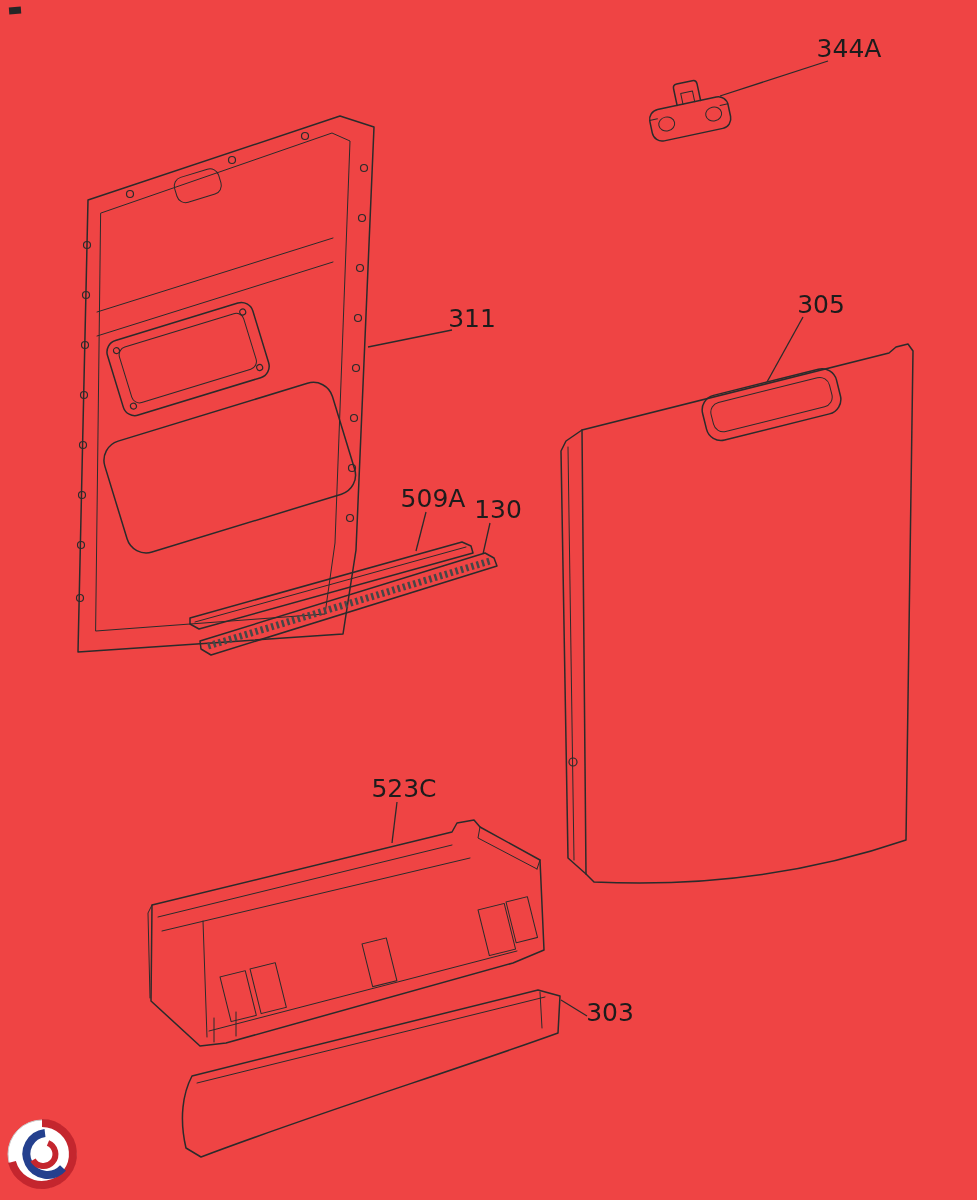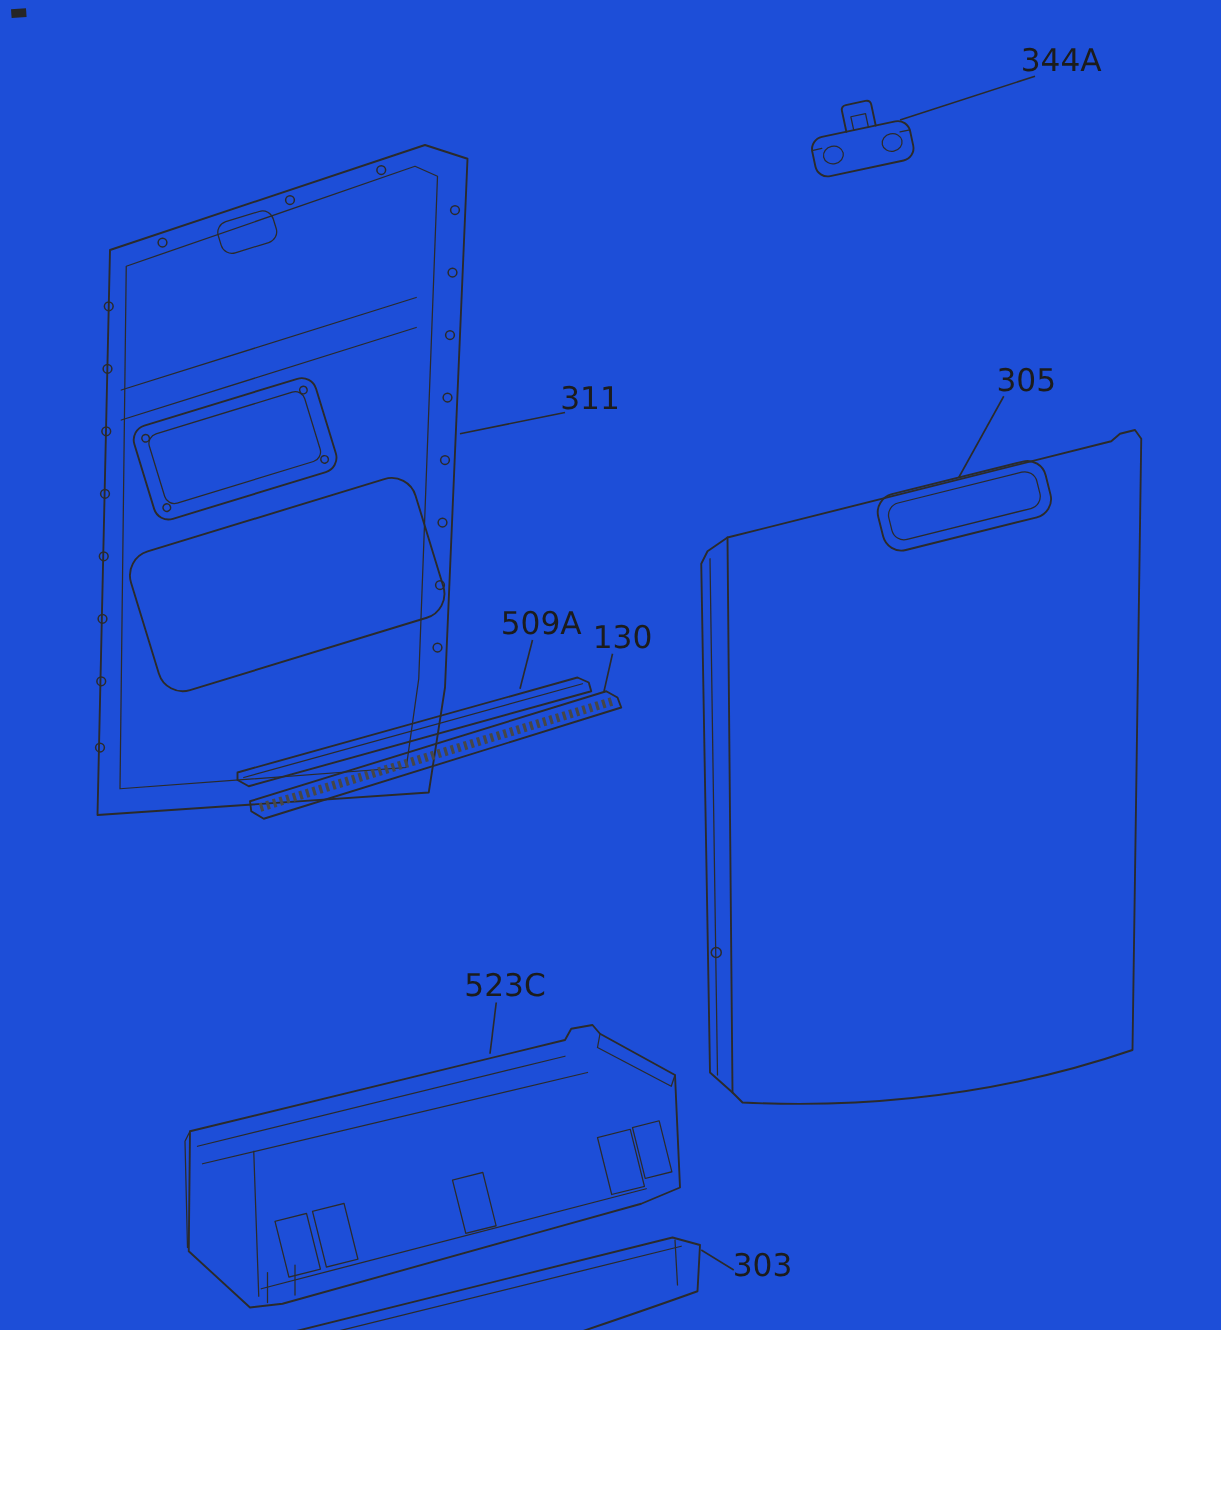--- a/index.html
+++ b/index.html
@@ -3,22 +3,22 @@
 <meta charset="utf-8">
 <style>
   html, body {
     margin: 0;
     padding: 0;
     background: #ffffff;
   }
   .canvas {
     position: relative;
     width: 977px;
-    height: 1064px;
-    background: #1d4ed8;
+    height: 1200px;
+    background: #ef4444;
     font-family: "DejaVu Sans", sans-serif;
     overflow: hidden;
   }
   svg { display: block; }
   .ln {
     fill: none;
     stroke: #2b2b2b;
     stroke-width: 1.5;
     stroke-linejoin: round;
     stroke-linecap: round;

